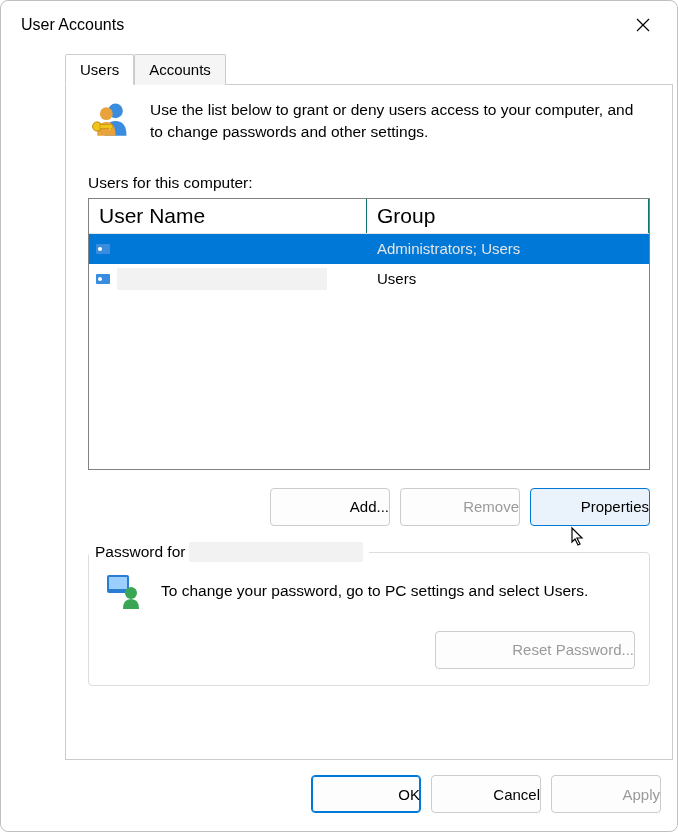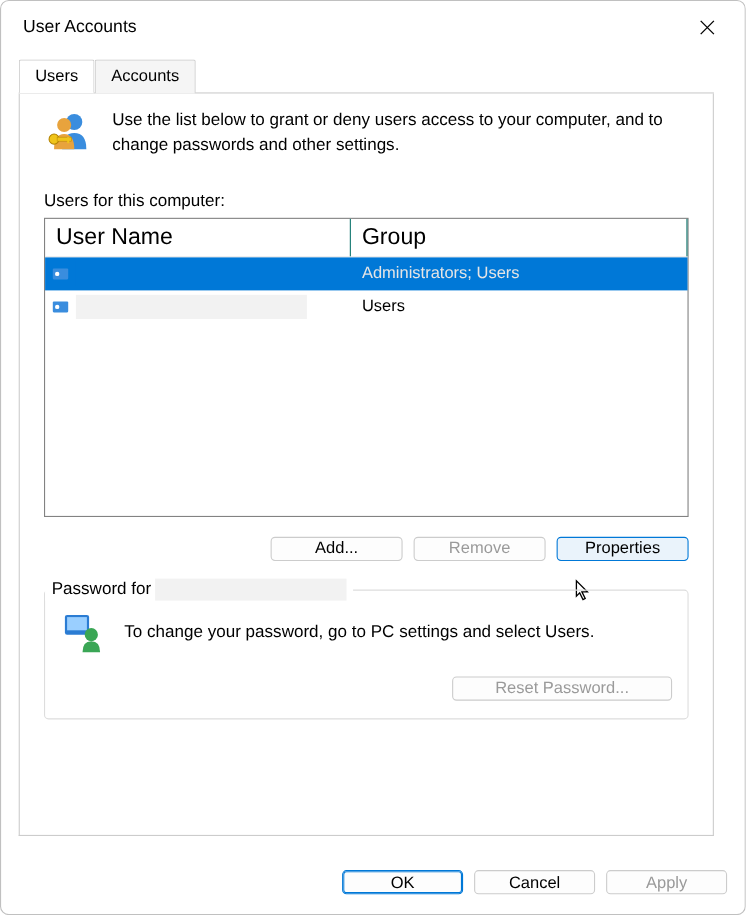--- a/index.html
+++ b/index.html
@@ -31,21 +31,21 @@
     .title { font-size: 16px; }
     .close-btn {
       width: 44px;
       height: 36px;
       display: flex;
       align-items: center;
       justify-content: center;
       cursor: pointer;
       font-size: 18px;
     }
-    .content { padding: 8px 28px 0 16px; flex: 1; }
+    .content { padding: 8px 4px 0 16px; flex: 1; margin-left: 48px; }
     .tabs {
       display: flex;
       border-bottom: 1px solid #ccc;
       position: relative;
     }
     .tab {
       padding: 6px 14px;
       border: 1px solid #ccc;
       border-bottom: none;
       background: #f5f5f5;
@@ -118,27 +118,28 @@
     }
     .row.selected .redact { background: #0078d7; }
     .btn-row {
       display: flex;
       justify-content: flex-end;
       gap: 10px;
       margin-top: 18px;
     }
     .btn {
       min-width: 120px;
-      height: 22px;
+      height: 38px;
       border: 1px solid #ccc;
       background: #fdfdfd;
       border-radius: 4px;
       font-size: 15px;
       font-family: inherit;
       cursor: pointer;
+      text-align: right;
     }
     .btn.disabled { color: #9a9a9a; cursor: default; }
     .btn.focus {
       border: 1px solid #0078d7;
       background: #eaf3fb;
     }
     .fieldset {
       margin-top: 26px;
       border: 1px solid #ddd;
       border-radius: 4px;

